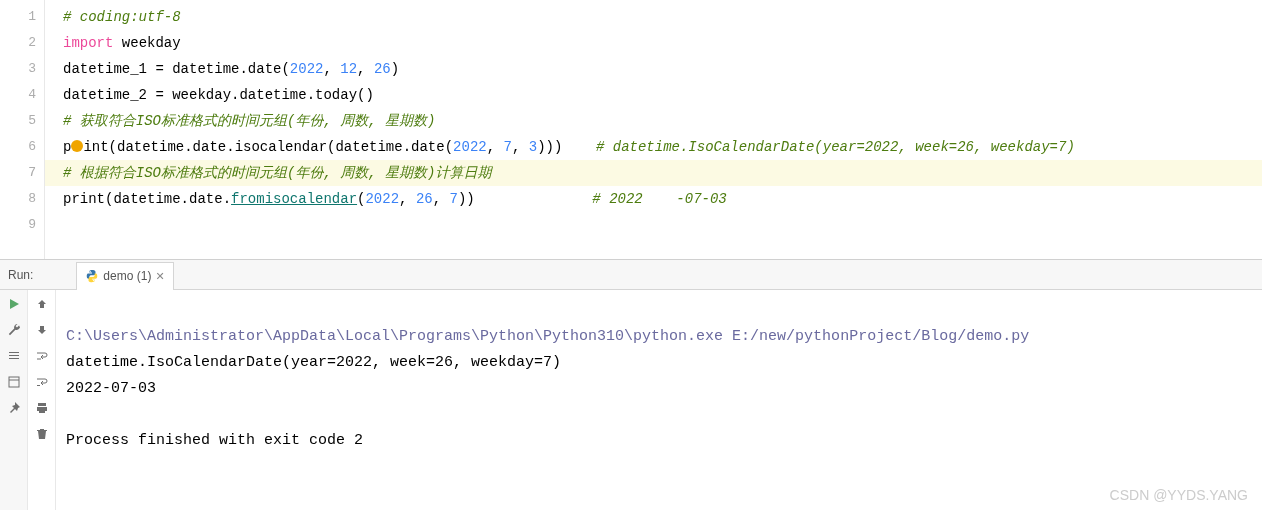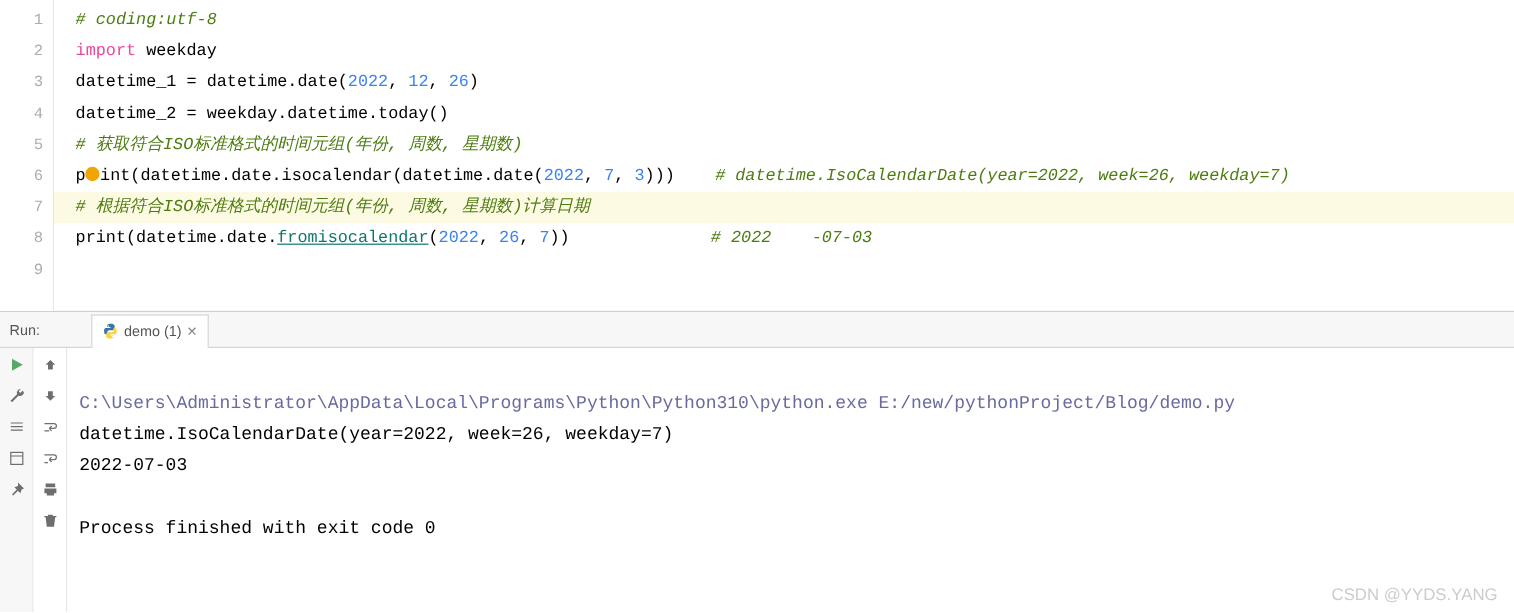--- a/index.html
+++ b/index.html
@@ -136,17 +136,17 @@
         <svg width="14" height="14" viewBox="0 0 14 14">
           <path fill="currentColor" d="M3 4h8l-1 8H4zM5 2h4v1H5zM2 3h10v1H2z"></path>
         </svg>
       </span>
   </div>
   <div class="console">
 <span class="cmd">C:\Users\Administrator\AppData\Local\Programs\Python\Python310\python.exe E:/new/pythonProject/Blog/demo.py</span>
 <span>datetime.IsoCalendarDate(year=2022, week=26, weekday=7)</span>
 <span>2022-07-03</span>
 <span></span>
-<span>Process finished with exit code 0</span>
+<span>Process finished with exit code 2</span>
   </div>
 </div>
 
 <div class="watermark">CSDN @YYDS.YANG</div>
 
 </body></html>

